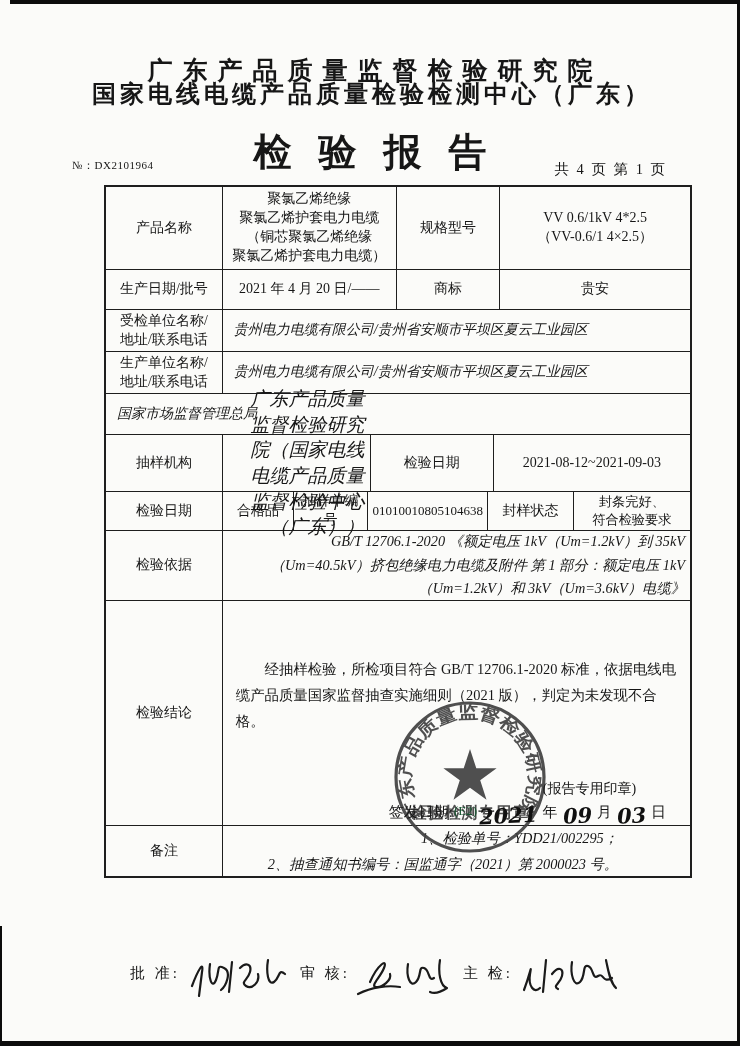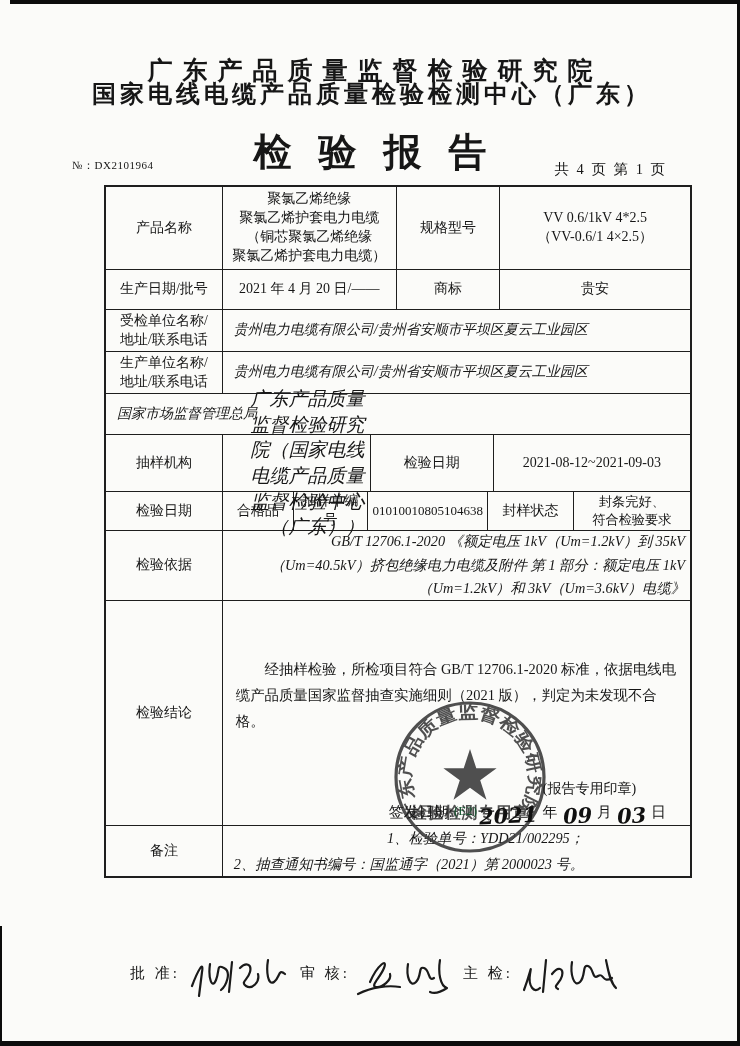--- a/index.html
+++ b/index.html
@@ -26,21 +26,21 @@
   .hdr2{position:absolute;left:0;top:78px;width:100%;text-align:center;
         font-family:var(--sans);font-weight:700;font-size:24px;letter-spacing:4px;text-indent:4px;}
   .hdr3{position:absolute;left:0;top:127px;width:100%;text-align:center;
         font-family:var(--sans);font-weight:700;font-size:38px;letter-spacing:27px;text-indent:27px;}
   .report-no{position:absolute;left:72px;top:158px;font-size:11px;letter-spacing:.5px;}
   .pagination{position:absolute;right:73px;top:160px;font-size:14.5px;letter-spacing:2px;}
 
   
   .tbl{position:absolute;left:104px;top:185px;width:584px;border:2.5px solid var(--line);background:#fbfbf9;}
   .row{display:flex;border-bottom:1.5px solid var(--line);box-sizing:border-box;}
-  .row:last-child{border-bottom:none;}
+  .row:last-child{border-bottom:none;gap:34px;}
   .cell{border-right:1.5px solid var(--line);box-sizing:border-box;
         display:flex;align-items:center;justify-content:center;
         text-align:center;padding:2px 5px;white-space:pre-line;
         line-height:1.35;font-size:14px;}
   .cell:last-child{border-right:none;}
   .cell.left{justify-content:flex-start;text-align:right;padding-left:11px;font-style:italic;}
   .ca1{width:20%;}.ca2{width:29.8%;}.ca3{width:17.7%;}.fx{flex:1;}
   .cb1{width:20%;}
   .cc2{width:25.3%;}.cc3{width:21.1%;}
   .cd2{width:12.4%;}.cd3{width:12.9%;}.cd4{width:21.1%;}.cd5{width:18.8%;}

